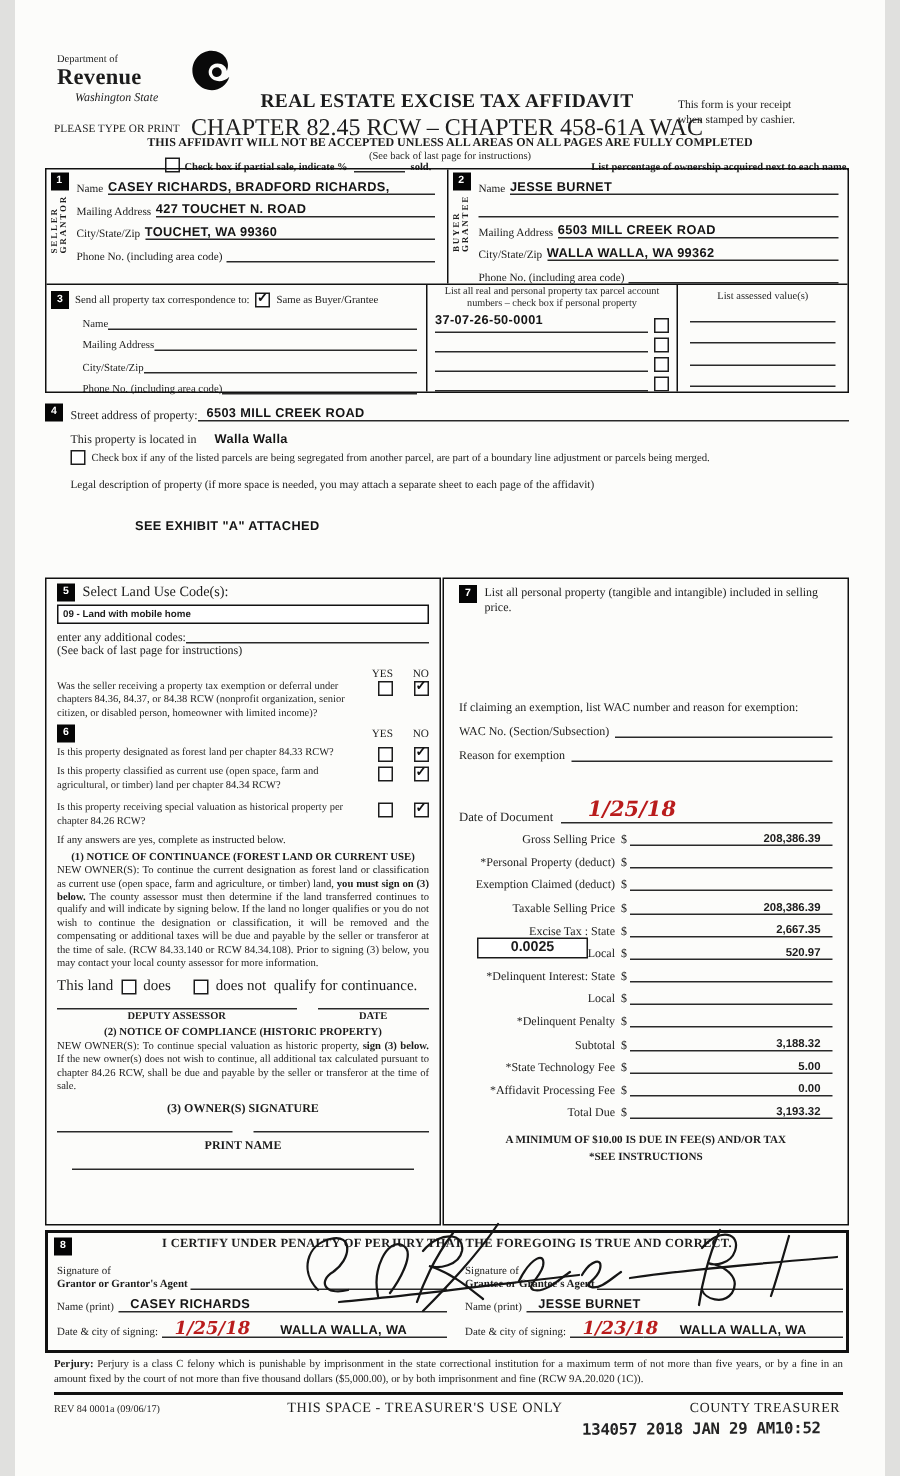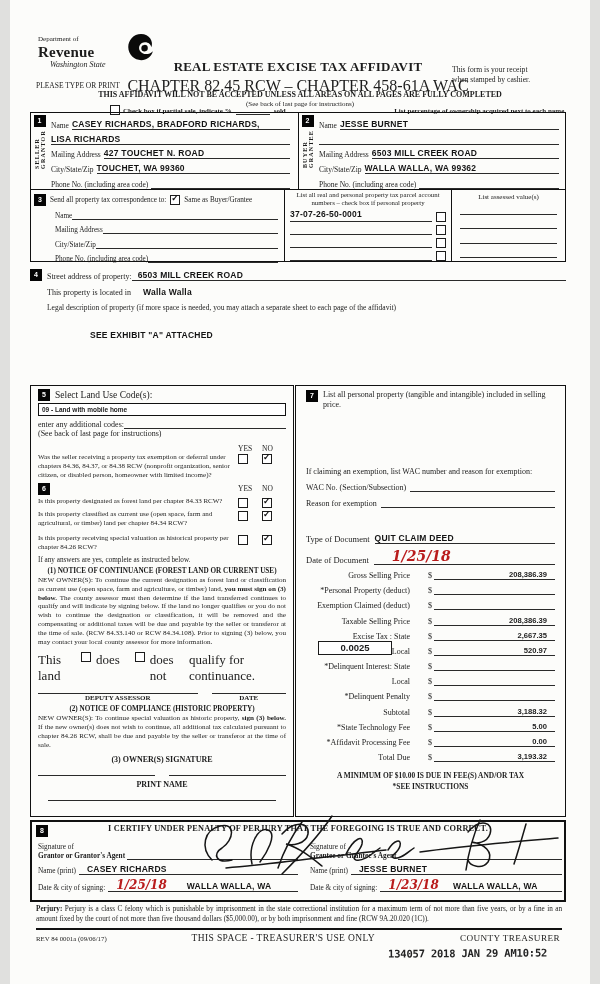--- a/index.html
+++ b/index.html
@@ -56,37 +56,37 @@
   .s3righthdr{font-size:7px;text-align:center;margin-top:2px;}
   .arow{display:flex;align-items:flex-end;height:14.2px;}
   
   .sec4{position:absolute;left:30px;top:264px;width:536px;}
   .sec4 .frow{font-size:8px;}
   
   .cols{position:absolute;left:30px;top:385px;width:536px;height:432px;display:flex;box-sizing:border-box;}
   .colL{width:264px;border:1.5px solid #111;box-sizing:border-box;padding:3px 7px 0 7px;}
   .colR{flex:1;border:1.5px solid #111;border-left-width:1px;box-sizing:border-box;padding:4px 10px 0 10px;margin-left:1px;}
   .lucbox{border:1px solid #111;height:11px;margin-top:2px;font:600 6.5px "Liberation Sans",sans-serif;line-height:11px;padding-left:3px;background:#fff;}
-  .yn{width:24px;text-align:left;flex:0 0 24px;}
+  .yn{width:24px;text-align:right;flex:0 0 24px;}
   .ynhead{display:flex;justify-content:flex-end;font-size:7.5px;margin-top:3px;}
   .qrow{display:flex;align-items:flex-start;font-size:7px;line-height:1.28;}
   .qrow .qtext{flex:1;}
   .qrow .yn{padding-top:1px;}
   .bar6{display:flex;align-items:center;font-size:7.5px;margin:3px 0 2px 0;}
   .notice-title{text-align:center;font-weight:bold;font-size:7.2px;margin-top:3px;}
   .body-text{font-size:7.1px;line-height:1.26;text-align:justify;margin-top:1px;}
   .deprow{display:flex;gap:14px;margin-top:9px;}
   .deplabels{display:flex;gap:14px;font-size:7px;font-weight:bold;}
   .cntr{text-align:center;}
   
   .p7row{display:flex;gap:5px;font-size:8px;line-height:1.3;}
   .exh{font-size:8px;}
   .lrow{display:flex;align-items:flex-end;font-size:8px;height:16px;}
   .mrow{display:flex;align-items:flex-end;height:15.2px;font-size:8px;position:relative;}
-  .mlabel{width:104px;text-align:right;padding-right:18px;white-space:nowrap;flex:0 0 104px;}
+  .mlabel{width:104px;text-align:right;padding-right:4px;white-space:nowrap;flex:0 0 104px;}
   .mdollar{padding-right:2px;}
   .mline{flex:1;border-bottom:1px solid #2a2a2a;text-align:right;font-family:"Liberation Sans",sans-serif;font-weight:600;font-size:7.6px;padding-right:8px;}
   .ratebox{position:absolute;left:12px;bottom:1px;width:72px;height:12px;border:1.5px solid #1a1a1a;
            text-align:center;font:600 9.5px "Liberation Sans",sans-serif;line-height:12px;background:#fff;}
   .minnote{text-align:center;font-weight:bold;font-size:7.4px;margin-top:9px;line-height:1.4;}
   
   .sec8{position:absolute;left:30px;top:820px;width:536px;height:82px;border:2px solid #111;box-sizing:border-box;}
   .sec8 .sq{position:absolute;left:4px;top:3px;}
   .certify{text-align:center;font-weight:bold;font-size:8.3px;margin-top:2px;letter-spacing:.2px;}
   .sighalf{position:absolute;top:17px;width:260px;}
@@ -150,23 +150,20 @@
       <span class="sq">1</span>
       <span class="vwrap">
         <span class="vtext">SELLER</span>
         <span class="vtext">GRANTOR</span>
       </span>
     </div>
     <div class="fields">
       <div class="frow">
           <span class="lab">Name</span>
         <span class="fill"><span class="val">CASEY RICHARDS, BRADFORD RICHARDS,</span></span>
-        </div>
-      <div class="frow">
-          <span class="fill"><span class="val">LISA RICHARDS</span></span>
         </div>
       <div class="frow">
           <span class="lab">Mailing Address</span>
         <span class="fill"><span class="val">427 TOUCHET N. ROAD</span></span>
         </div>
       <div class="frow">
           <span class="lab">City/State/Zip</span>
         <span class="fill"><span class="val">TOUCHET, WA  99360</span></span>
         </div>
       <div class="frow">
@@ -276,20 +273,24 @@
 <div class="sec4">
   <div class="frow" style="height:17px;">
     <span class="sq" style="margin-right:5px;">4</span>
     <span class="lab">Street address of property:</span>
     <span class="fill"><span class="val" style="margin-left:6px;">6503 MILL CREEK ROAD</span></span>
   </div>
   <div class="frow" style="height:16px;padding-left:17px;">
     <span class="lab">This property is located in</span>
     <span class="val" style="margin-left:12px;">Walla Walla</span>
   </div>
+  <div class="frow" style="height:15px;padding-left:17px;font-size:7.2px;align-items:center;">
+    <span class="cb" style="margin-right:4px;"></span>
+    <span>Check box if any of the listed parcels are being segregated from another parcel, are part of a boundary line adjustment or parcels being merged.</span>
+  </div>
   <div class="frow" style="height:15px;padding-left:17px;font-size:7.5px;">
     <span>Legal description of property (if more space is needed, you may attach a separate sheet to each page of the affidavit)</span>
   </div>
   <div style="margin:18px 0 0 60px;" class="val">SEE EXHIBIT "A" ATTACHED</div>
 </div>
 
 <div class="cols">
 
   <div class="colL">
     <div style="display:flex;align-items:center;gap:5px;">
@@ -328,21 +329,21 @@
       <span class="yn"><span class="cb"><i class="chk">✓</i></span></span>
     </div>
     <div class="qrow" style="margin-top:6px;">
       <span class="qtext">Is this property receiving special valuation as historical property per chapter 84.26 RCW?</span>
       <span class="yn"><span class="cb"></span></span>
       <span class="yn"><span class="cb"><i class="chk">✓</i></span></span>
     </div>
     <div style="font-size:7.2px;margin-top:4px;">If any answers are yes, complete as instructed below.</div>
     <div class="notice-title">(1)  NOTICE OF CONTINUANCE  (FOREST LAND OR CURRENT USE)</div>
     <div class="body-text"><span>NEW OWNER(S): To continue the current designation as forest land or classification as current use (open space, farm and agriculture, or timber) land, </span><span class="b">you must sign on (3) below.</span><span> The county assessor must then determine if the land transferred continues to qualify and will indicate by signing below. If the land no longer qualifies or you do not wish to continue the designation or classification, it will be removed and the compensating or additional taxes will be due and payable by the seller or transferor at the time of sale. (RCW 84.33.140 or RCW 84.34.108). Prior to signing (3) below, you may contact your local county assessor for more information.</span></div>
-    <div style="display:flex;gap:5px;font-size:13px;margin-top:5px;">
+    <div style="display:flex;align-items:center;gap:5px;font-size:10px;margin-top:5px;">
       <span>This land</span>
       <span class="cb"></span>
       <span>does</span>
       <span class="cb" style="margin-left:10px;"></span>
       <span>does not</span>
       <span>qualify for continuance.</span>
     </div>
     <div class="deprow">
       <span class="fill" style="flex:3;"></span>
       <span class="fill" style="flex:1.4;"></span>
@@ -373,24 +374,20 @@
     <div class="exh">If claiming an exemption, list WAC number and reason for exemption:</div>
     <div class="lrow">
         <span class="lab" style="padding-right:4px;">WAC No. (Section/Subsection)</span>
         <span class="fill"></span>
       </div>
     <div class="lrow">
         <span class="lab" style="padding-right:4px;">Reason for exemption</span>
         <span class="fill"></span>
       </div>
     <div style="height:20px;"></div>
-    <div class="lrow" style="font-size:8.5px;">
-      <span class="lab" style="padding-right:5px;">Type of Document</span>
-      <span class="fill"><span class="val">QUIT CLAIM DEED</span></span>
-    </div>
     <div class="lrow" style="font-size:8.5px;height:21px;">
       <span class="lab" style="padding-right:5px;">Date of Document</span>
       <span class="fill"><span class="hand" style="font-size:14px;margin-left:18px;">1/25/18</span></span>
     </div>
 
     <div class="mrow">
         <span class="mlabel">Gross Selling Price</span>
         <span class="mdollar">$</span>
         <span class="mline"><span>208,386.39</span></span>
       </div>

